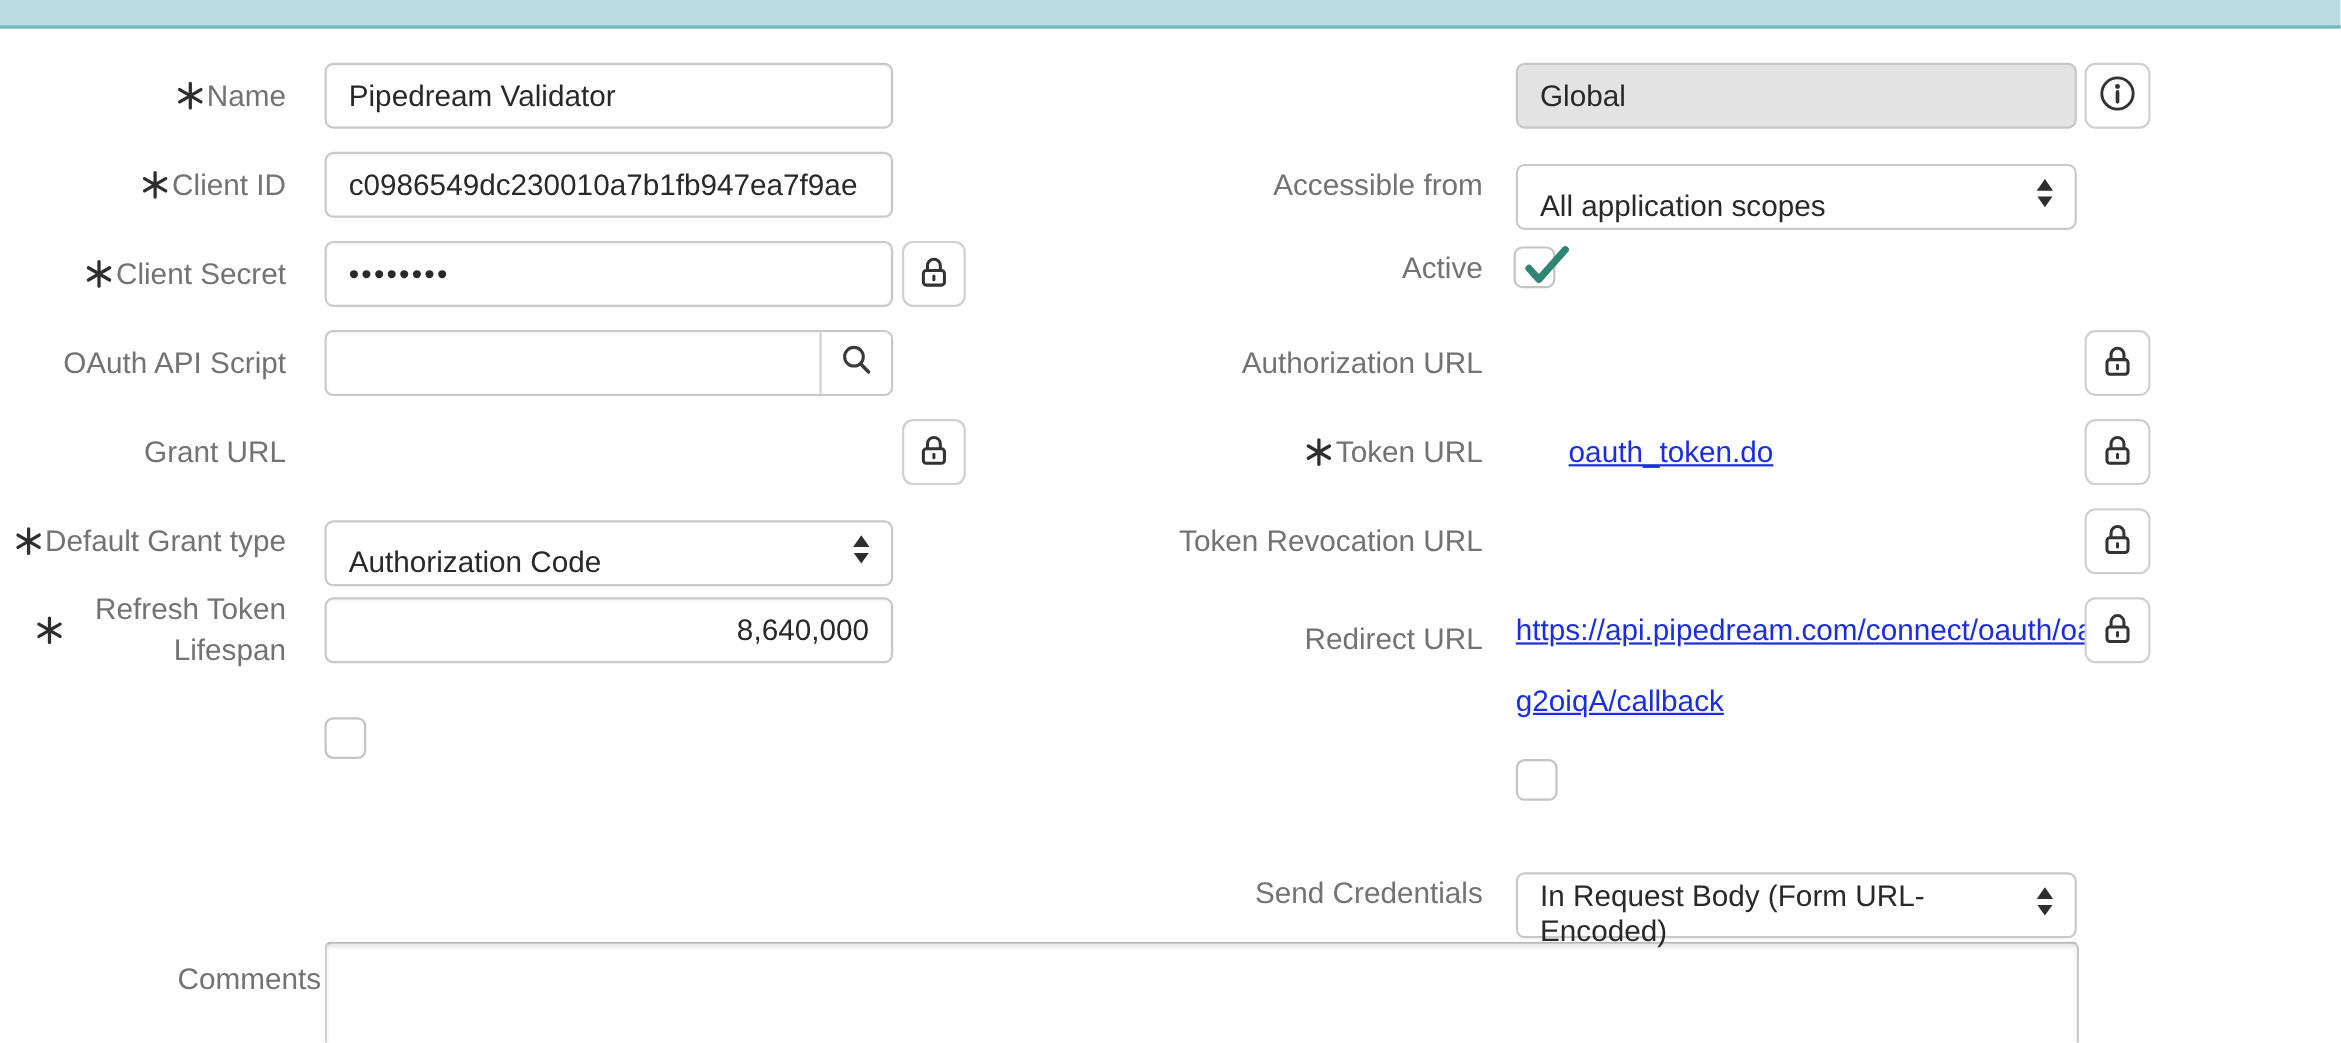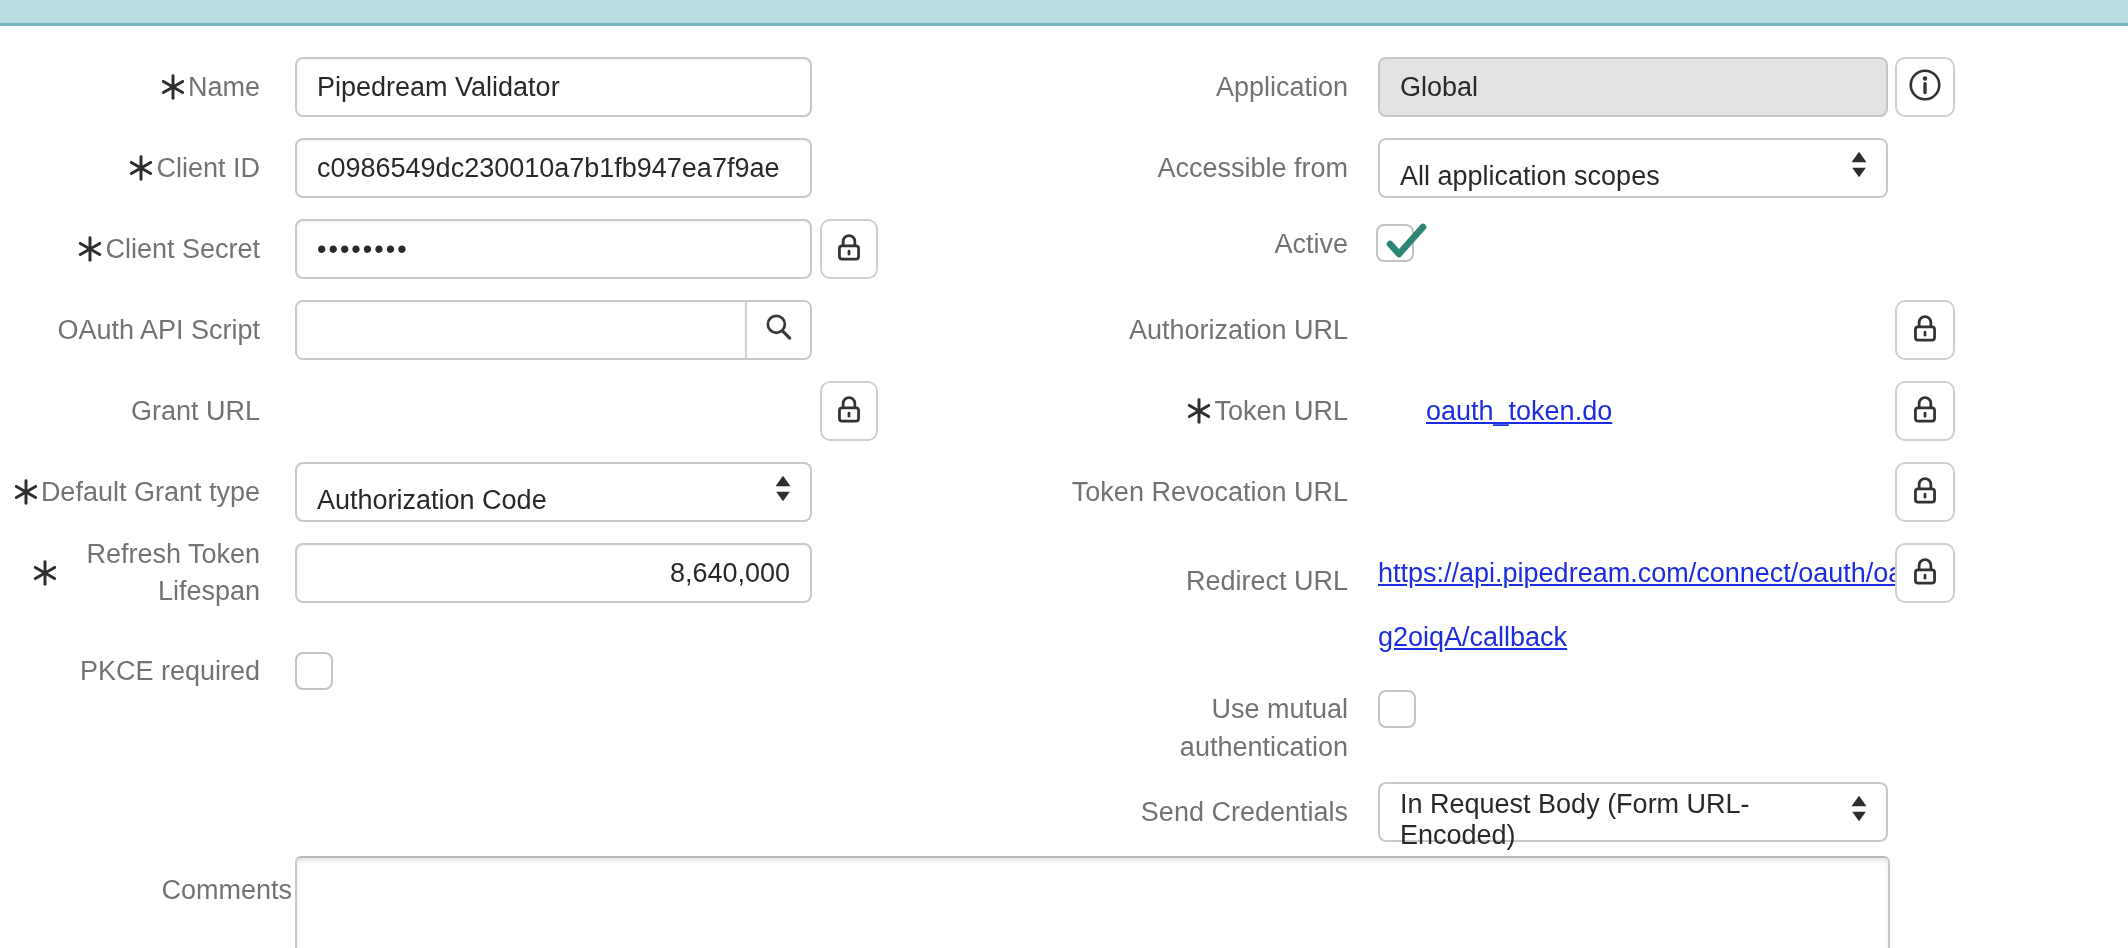--- a/index.html
+++ b/index.html
@@ -14,21 +14,21 @@
          text-align:right; font-size:27px; color:#737373; line-height:37px; gap:0; }
   .lbl .txt { display:inline; }
   .req-ico { flex:0 0 auto; display:inline-flex; margin-right:2px; }
 
   .fld { position:absolute; height:60px; border:2px solid #c9c9c9; border-radius:8px;
          background:#fff; font-size:27px; color:#292929; }
   input.fld { padding:16px 20px; outline:none; box-shadow: inset 0 1px 3px rgba(0,0,0,0.06); }
   input.num { text-align:right; }
   .fld.readonly { background:#e3e3e3; border-color:#c6c6c6; display:flex; align-items:center; padding:0 20px; }
 
-  .select { display:flex; align-items:center; padding:16px 56px 0 20px; cursor:default; position:absolute; }
+  .select { display:flex; align-items:center; padding:16px 56px 0 20px; cursor:default; position:absolute;margin-top:11px; }
   .select .spin { position:absolute; right:16px; top:50%; transform:translateY(-50%); }
 
   .refgroup { position:absolute; display:flex; height:60px; border:2px solid #c9c9c9; border-radius:8px; background:#fff; overflow:hidden; }
   .refgroup input { border:none; outline:none; flex:1 1 auto; font-size:27px; padding:0 18px;
                     box-shadow: inset 0 1px 3px rgba(0,0,0,0.06); }
   .refgroup .lookup { flex:0 0 65px; border-left:2px solid #d2d2d2; display:flex; align-items:center;
                       justify-content:center; background:#fff; cursor:pointer; }
 
   .btn-sq { position:absolute; width:60px; height:60px; border:2px solid #d0d0d0; border-radius:10px;
             background:#fff; display:flex; align-items:center; justify-content:center; cursor:pointer; }
@@ -159,33 +159,27 @@
             <line x1="14" y1="2" x2="14" y2="26"></line>
             <line x1="3.6" y1="8" x2="24.4" y2="20"></line>
             <line x1="3.6" y1="20" x2="24.4" y2="8"></line>
           </g>
         </svg>
     </span>
     <span class="txt" style="max-width:200px;">Refresh Token Lifespan</span>
   </div>
   <input class="fld num" style="left: 295px; top: 543px; width: 517px;" value="8,640,000">
 
-  <div class="lbl" style="left:0; top:641px; width:260px; height:60px;">
-    <span class="txt">PKCE required</span>
-  </div>
   <div class="cb" style="left:295px; top:652px;"></div>
 
   <div class="lbl" style="left:0; top:856px; width:260px; height:68px;margin-left:32px;">
     <span class="txt">Comments</span>
   </div>
   <textarea class="comments" style="left: 295px; top: 856px; width: 1595px; height: 150px;"></textarea>
 
-  <div class="lbl" style="left:1040px; top:57px; width:308px; height:60px;">
-    <span class="txt">Application</span>
-  </div>
   <div class="fld readonly" style="left:1378px; top:57px; width:510px;">
     <span>Global</span>
   </div>
   <div class="btn-sq" style="left:1895px; top:57px;">
     <span>
       <svg width="38" height="38" viewBox="0 0 32 32" fill="none">
           <circle cx="16" cy="16" r="12" stroke="#333" stroke-width="2.2"></circle>
           <circle cx="16" cy="10.6" r="1.9" fill="#333"></circle>
           <line x1="16" y1="14.8" x2="16" y2="22.4" stroke="#333" stroke-width="2.8" stroke-linecap="round"></line>
         </svg>
@@ -277,23 +271,20 @@
   <div class="btn-sq" style="left:1895px; top:543px;">
     <span>
       <svg width="34" height="34" viewBox="0 0 32 32" fill="none">
           <path d="M10.5 15 v-4.2 a5.5 5.5 0 0 1 11 0 V15" stroke="#333" stroke-width="2.6"></path>
           <rect x="7" y="15" width="18" height="12.5" rx="2.5" stroke="#333" stroke-width="2.6"></rect>
           <rect x="14.7" y="18.5" width="2.6" height="5.6" rx="1.3" fill="#333"></rect>
         </svg>
     </span>
   </div>
 
-  <div class="lbl" style="left:1040px; top:690px; width:308px; height:76px; line-height:38px;">
-    <span class="txt">Use mutual authentication</span>
-  </div>
   <div class="cb" style="left:1378px; top:690px;"></div>
 
   <div class="lbl" style="left:1040px; top:782px; width:308px; height:60px;">
     <span class="txt">Send Credentials</span>
   </div>
   <div class="fld select" style="left:1378px; top:782px; width:510px;">
     <span>In Request Body (Form URL-Encoded)</span>
     <span class="spin">
       <svg width="22" height="32" viewBox="0 0 20 30">
           <polygon points="10,3 3,13 17,13" fill="#2e2e2e"></polygon>

